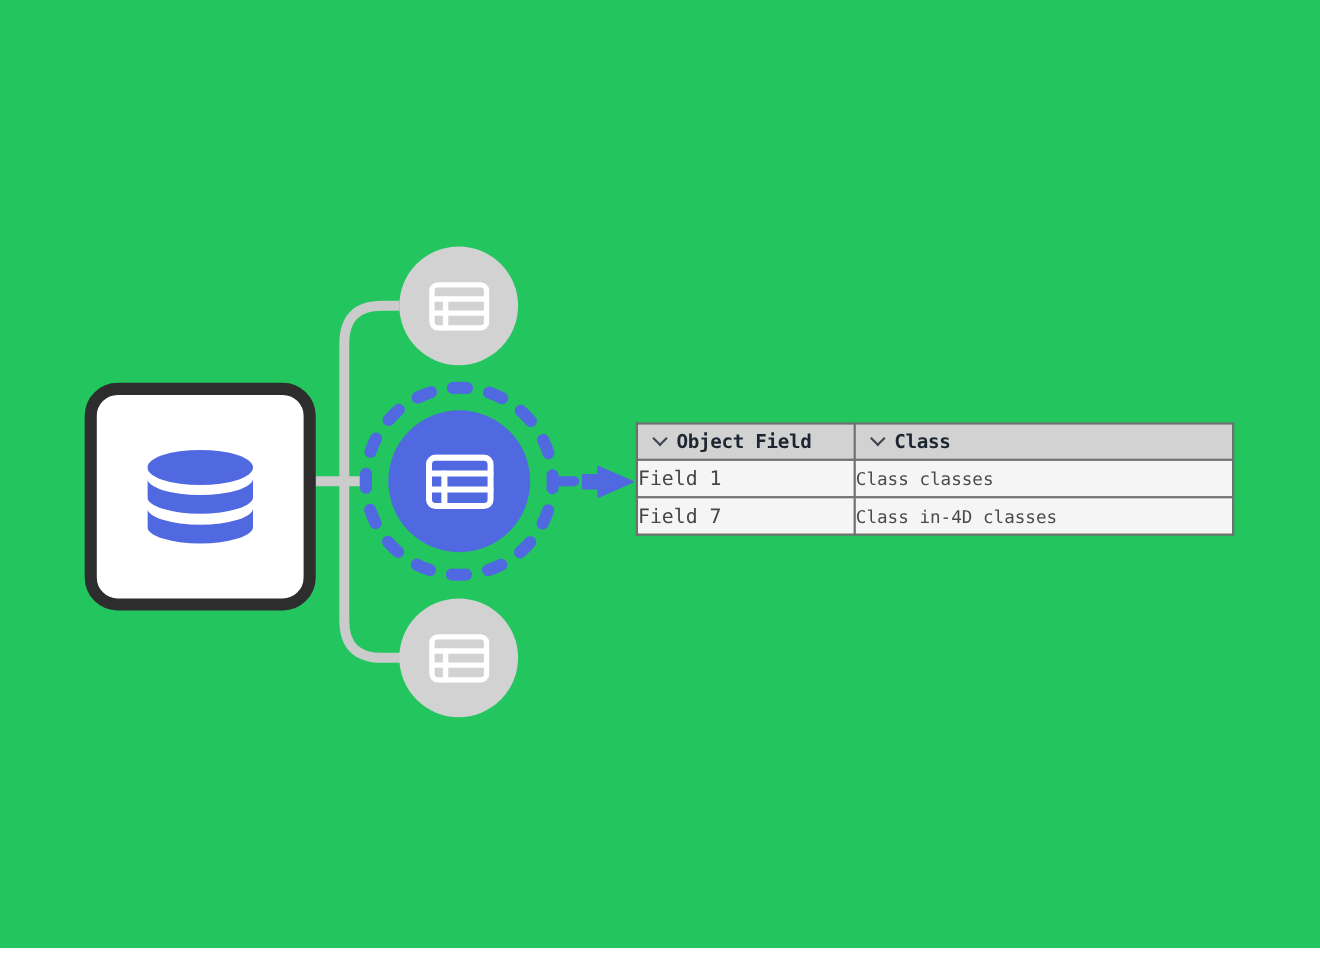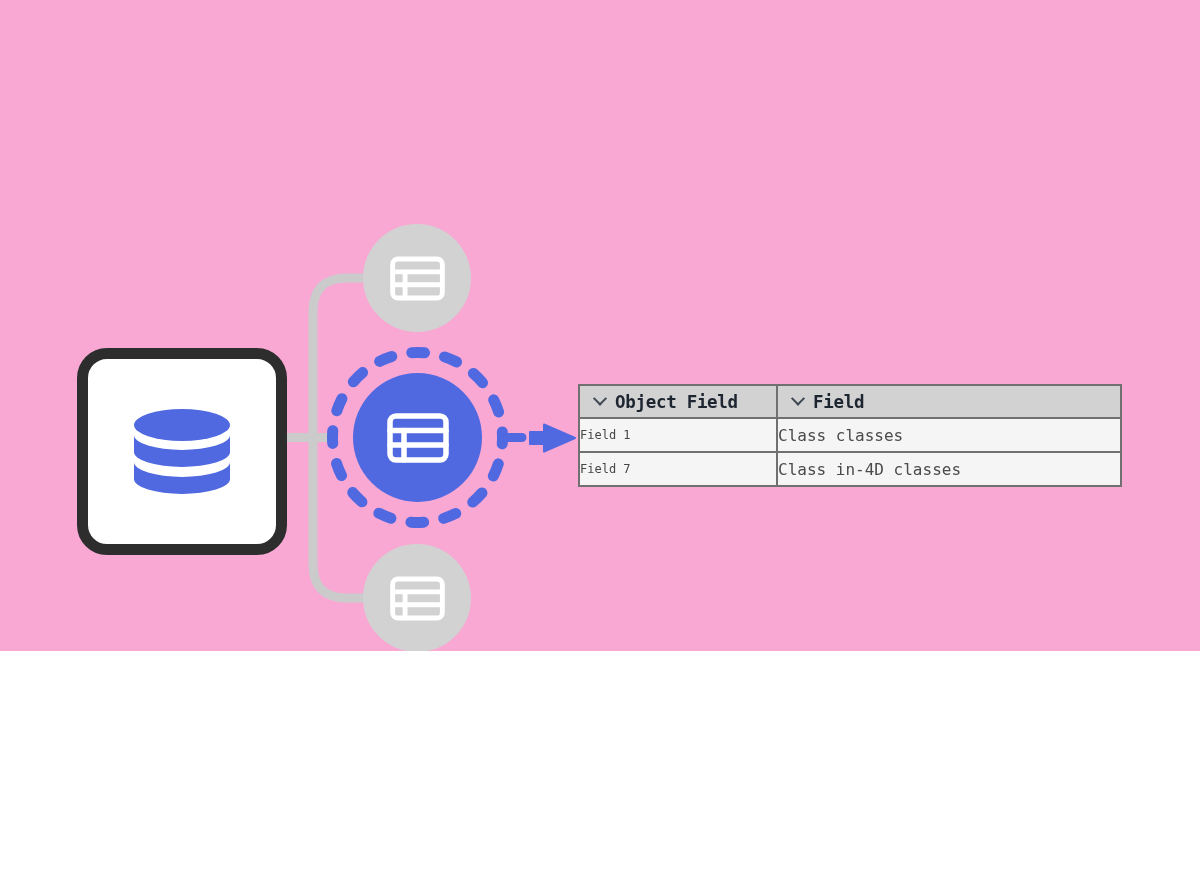--- a/index.html
+++ b/index.html
@@ -1,20 +1,20 @@
 <!DOCTYPE html>
 <html><head>
 <meta charset="utf-8">
 <style>
   html, body { margin: 0; padding: 0; background: #ffffff; }
   .canvas {
     position: relative;
     width: 1200px;
-    height: 651px;
-    background: #f9a8d4;
+    height: 862px;
+    background: #22c55e;
     overflow: hidden;
     font-family: "DejaVu Sans Mono", "Liberation Mono", monospace;
   }
   .abs { position: absolute; }
 
   
   svg.connectors { left: 0; top: 0; }
 
   
   .source-box {
@@ -66,21 +66,21 @@
     letter-spacing: -0.3px;
   }
   .chev {
     width: 8px; height: 8px;
     border-left: 2.2px solid #3f4753;
     border-bottom: 2.2px solid #3f4753;
     transform: rotate(-45deg) translate(1px,-1px);
     margin-top: -4px;
     flex: 0 0 auto;
   }
-  td.cell-field { font-size: 12px; color: #464646; padding-left: 14px; }
+  td.cell-field { font-size: 18px; color: #464646; padding-left: 14px; }
   td.cell-class { font-size: 16px; color: #4a4a4a; padding-left: 8px; }
 </style>
 </head>
 <body>
 
 <div class="canvas">
 
   <svg class="connectors abs" width="1200" height="881">
     <path d="M363,278 H347 Q313,278 313,312 V564 Q313,598 347,598 H364" fill="none" stroke="#cbcbcb" stroke-width="9"></path>
     <line x1="287" y1="437.5" x2="331" y2="437.5" stroke="#cbcbcb" stroke-width="9"></line>
@@ -147,21 +147,21 @@
       <tr>
         <th>
           <div class="hcell">
             <span class="chev"></span>
             <span>Object Field</span>
           </div>
         </th>
         <th>
           <div class="hcell">
             <span class="chev"></span>
-            <span>Field</span>
+            <span>Class</span>
           </div>
         </th>
       </tr>
     </thead>
     <tbody>
       <tr>
         <td class="cell-field">Field 1</td>
         <td class="cell-class">Class classes</td>
       </tr>
       <tr>

